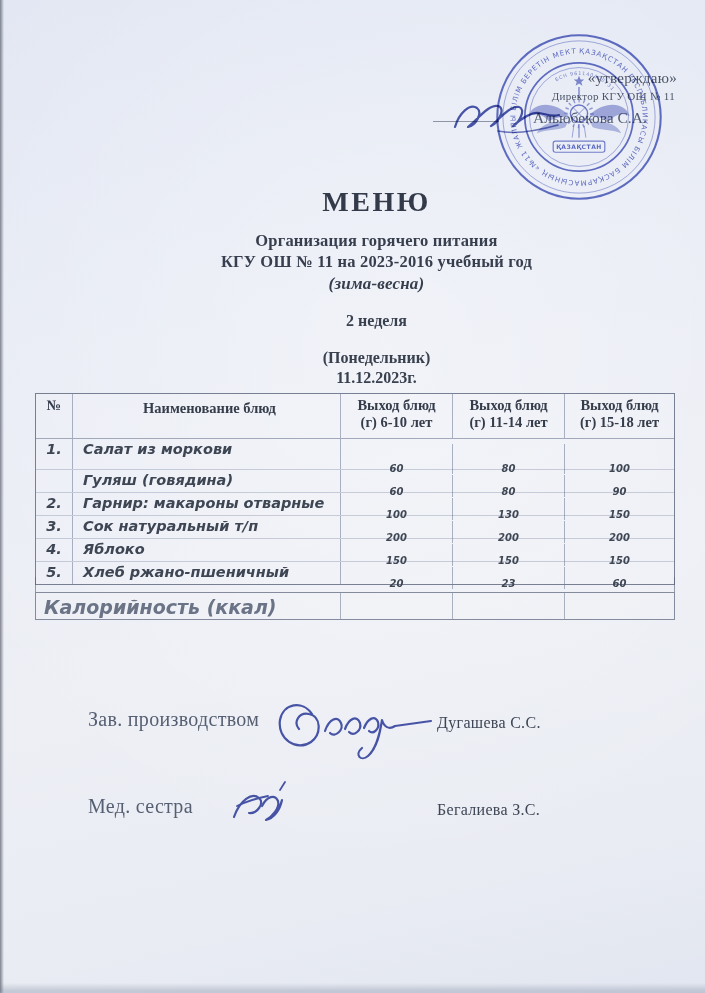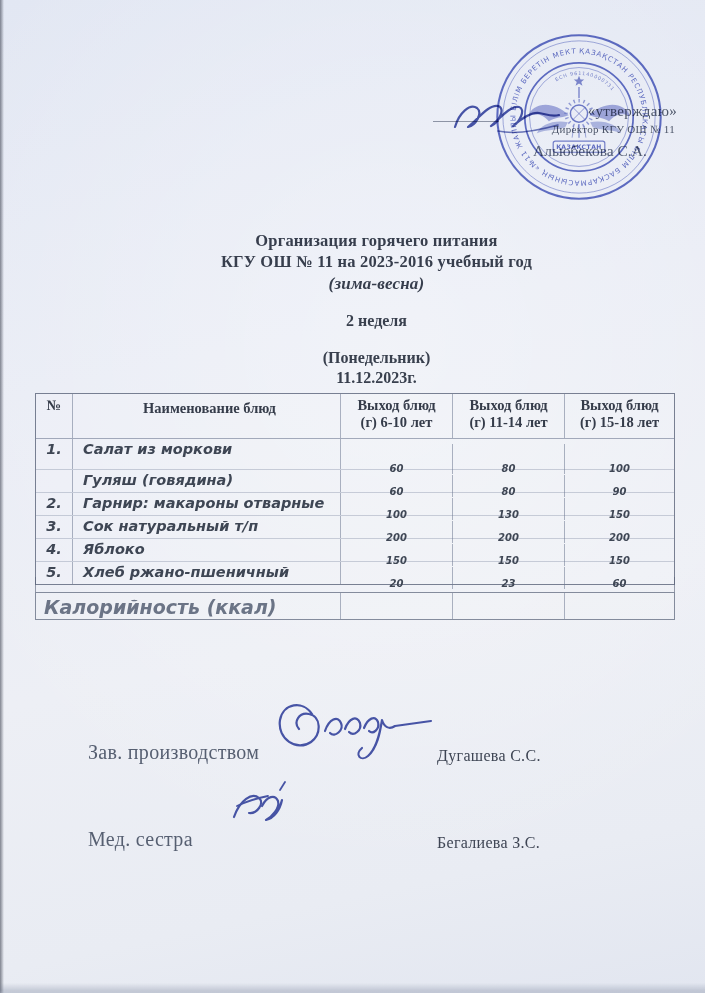--- a/index.html
+++ b/index.html
@@ -8,21 +8,21 @@
     background:
       radial-gradient(ellipse 120% 90% at 55% 35%, rgba(255,255,255,.35), rgba(255,255,255,0) 60%),
       linear-gradient(168deg,#e2e7f3 0%,#e9ecf5 35%,#edeff5 62%,#e9ecf3 85%,#e2e6f0 100%);
     font-family:"Liberation Serif","DejaVu Serif",serif;
     color:#39404e;
   }
   .page::before{content:"";position:absolute;left:0;top:0;width:4px;height:100%;
     background:linear-gradient(90deg,rgba(40,45,60,.55),rgba(40,45,60,0));}
   .page::after{content:"";position:absolute;left:0;bottom:0;width:100%;height:10px;
     background:linear-gradient(180deg,rgba(110,120,145,0),rgba(110,120,145,.28) 75%,rgba(150,158,178,.45));}
-  .abs{position:absolute;margin-top:33px;}
+  .abs{position:absolute;}
   
   .appr{font-size:15px;color:#4d5669;letter-spacing:.3px;white-space:nowrap;}
   .appr-signer{font-size:15.5px;color:#525c73;}
   .sig-underline{position:absolute;left:433px;top:121px;width:66px;border-top:1.2px solid rgba(110,118,138,.75);}
   
   .center-band{position:absolute;left:48px;right:0;text-align:center;}
   .menu-title{font-size:28px;font-weight:bold;letter-spacing:2.5px;color:#333a49;}
   .sub{font-size:16.5px;font-weight:bold;color:#373e4d;letter-spacing:.2px;}
   .sub-italic{font-style:italic;font-size:17px;}
   .week,.day,.date{font-size:16px;font-weight:bold;color:#39404e;}
@@ -66,20 +66,21 @@
 </head>
 <body>
 
 <div class="page">
 
   <div class="abs appr" style="top:70px;right:28px;">«утверждаю»</div>
   <div class="abs appr" style="top:90px;right:30px;font-size:11px;">Директор КГУ ОШ № 11</div>
   <div class="sig-underline"></div>
   <div class="abs appr-signer" style="top:109px;left:533px;">Альюбекова С.А.</div>
 
+  <div class="center-band menu-title" style="top:186px;">МЕНЮ</div>
   <div class="center-band sub" style="top:231px;">Организация горячего питания</div>
   <div class="center-band sub" style="top:252px;">КГУ ОШ № 11 на 2023-2016 учебный год</div>
   <div class="center-band sub sub-italic" style="top:274px;">(зима-весна)</div>
   <div class="center-band week" style="top:312px;">2 неделя</div>
   <div class="center-band day" style="top:349px;">(Понедельник)</div>
   <div class="center-band date" style="top:369px;">11.12.2023г.</div>
 
   <div class="menu-table">
     <div class="t-head">
       <div class="cell c-num th">№</div>

